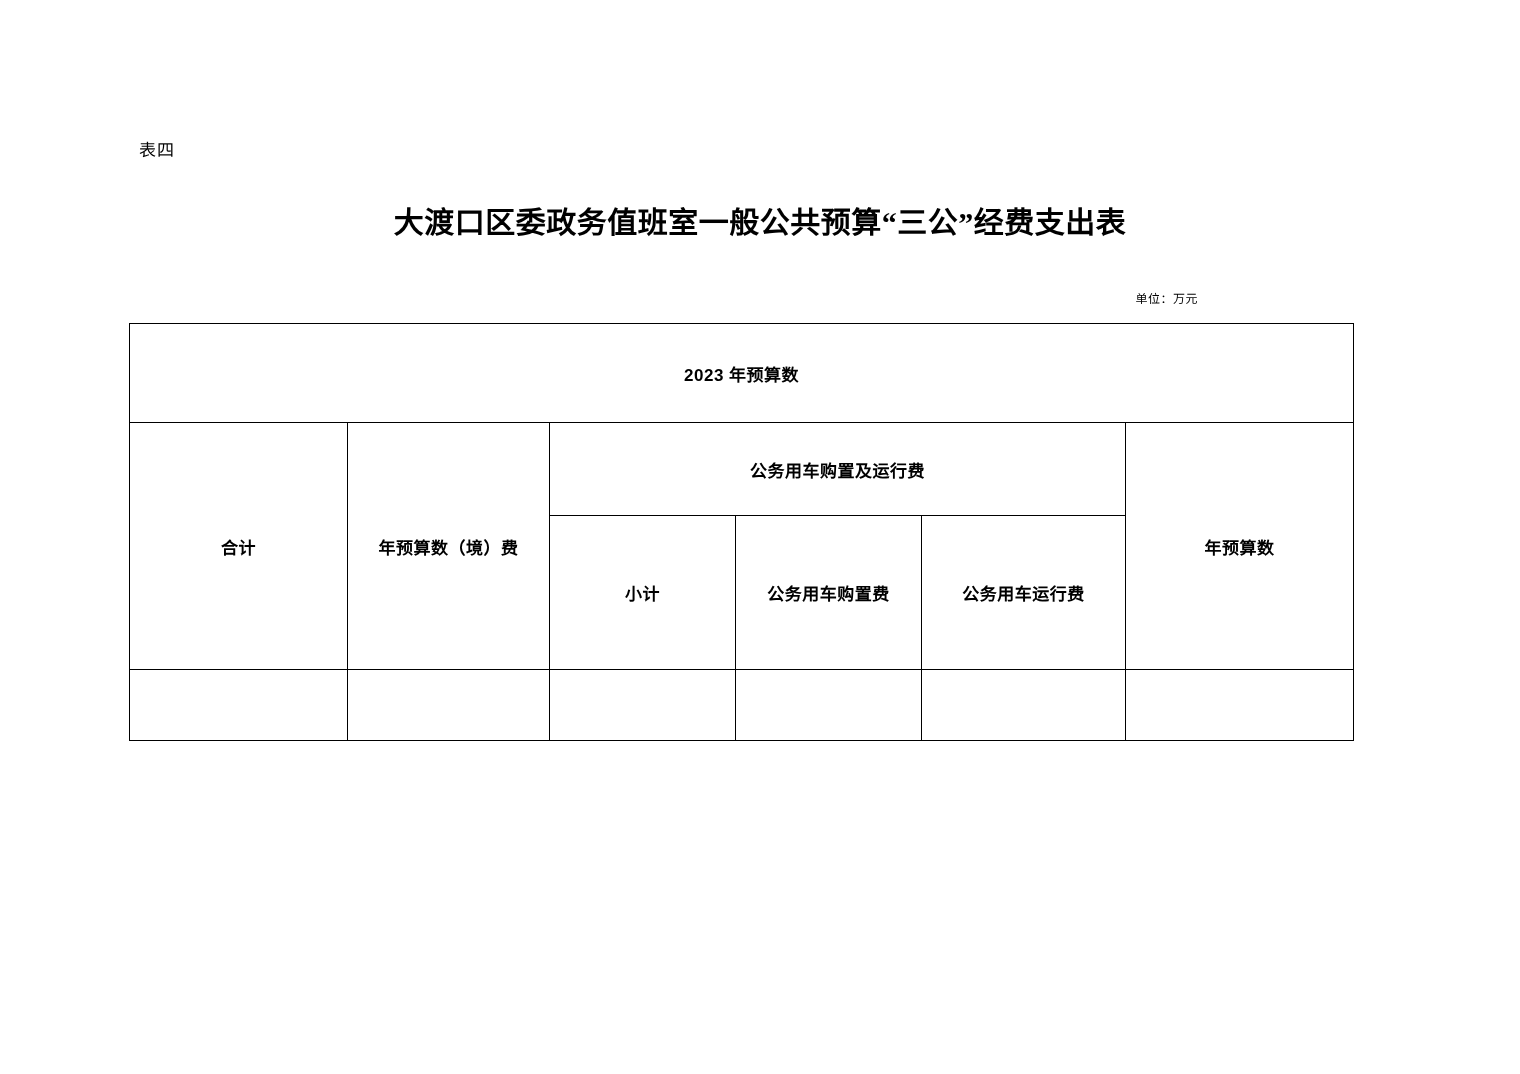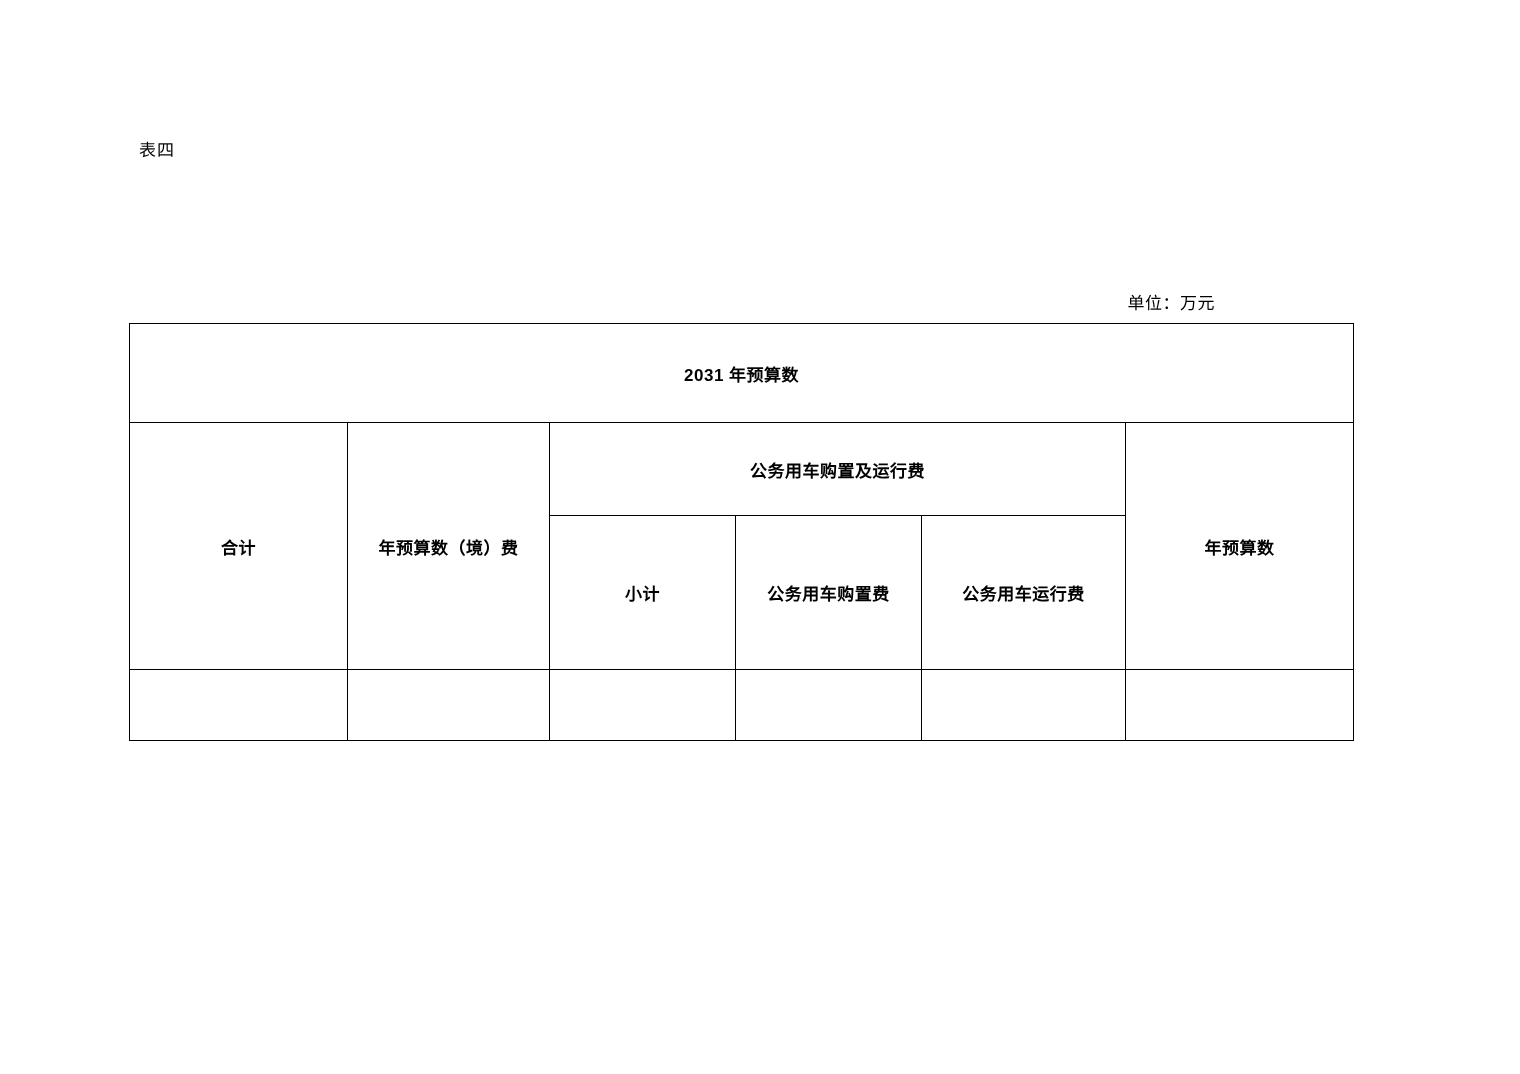--- a/index.html
+++ b/index.html
@@ -35,23 +35,23 @@
     top: 198px;
     width: 1520px;
     text-align: center;
     font-size: 30px;
     font-weight: bold;
     letter-spacing: 0.5px;
     font-family: "Liberation Serif", "DejaVu Serif", serif;
   }
   .unit-line {
     position: absolute;
-    right: 145px;
+    right: 162px;
     top: 289px;
-    font-size: 17px;
+    font-size: 12px;
     letter-spacing: 0.5px;
   }
   table.budget {
     position: absolute;
     left: 129px;
     top: 323px;
     width: 1224px;
     border-collapse: collapse;
     table-layout: fixed;
   }
@@ -83,35 +83,36 @@
     font-weight: normal;
   }
 </style>
 </head>
 <body>
 
 <div class="page">
 
   <div class="table-label">表四</div>
 
+  <div class="doc-title">大渡口区委政务值班室一般公共预算“三公”经费支出表</div>
 
   <div class="unit-line">单位：万元</div>
 
   <table class="budget">
     <colgroup>
       <col style="width:218px">
       <col style="width:202px">
       <col style="width:186px">
       <col style="width:186px">
       <col style="width:204px">
       <col style="width:228px">
     </colgroup>
     <tbody>
       <tr>
-        <td class="year-row" colspan="6">2031 年预算数</td>
+        <td class="year-row" colspan="6">2023 年预算数</td>
       </tr>
       <tr>
         <td class="grp-total" rowspan="2">合计</td>
         <td class="grp-abroad" rowspan="2">年预算数（境）费</td>
         <td class="car-head" colspan="3">公务用车购置及运行费</td>
         <td class="grp-reception" rowspan="2">年预算数</td>
       </tr>
       <tr>
         <td class="car-sub">小计</td>
         <td class="car-sub">公务用车购置费</td>

